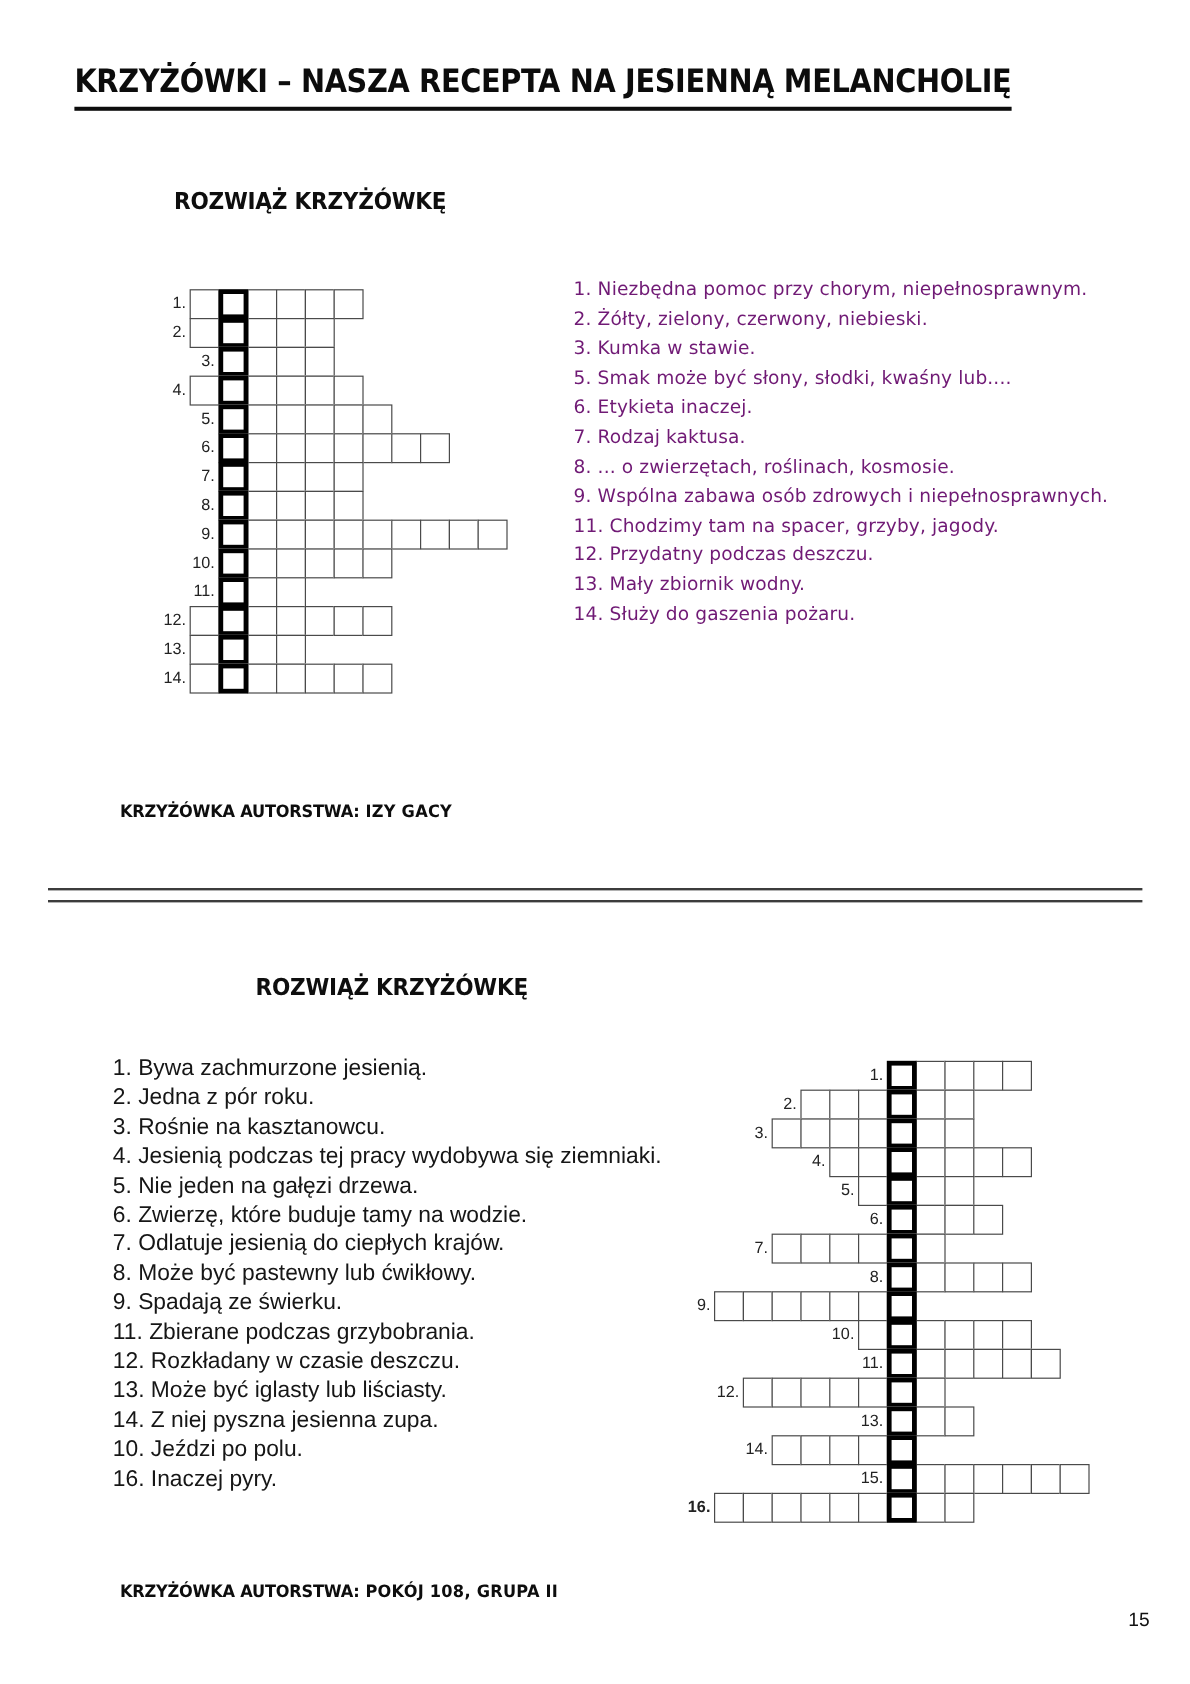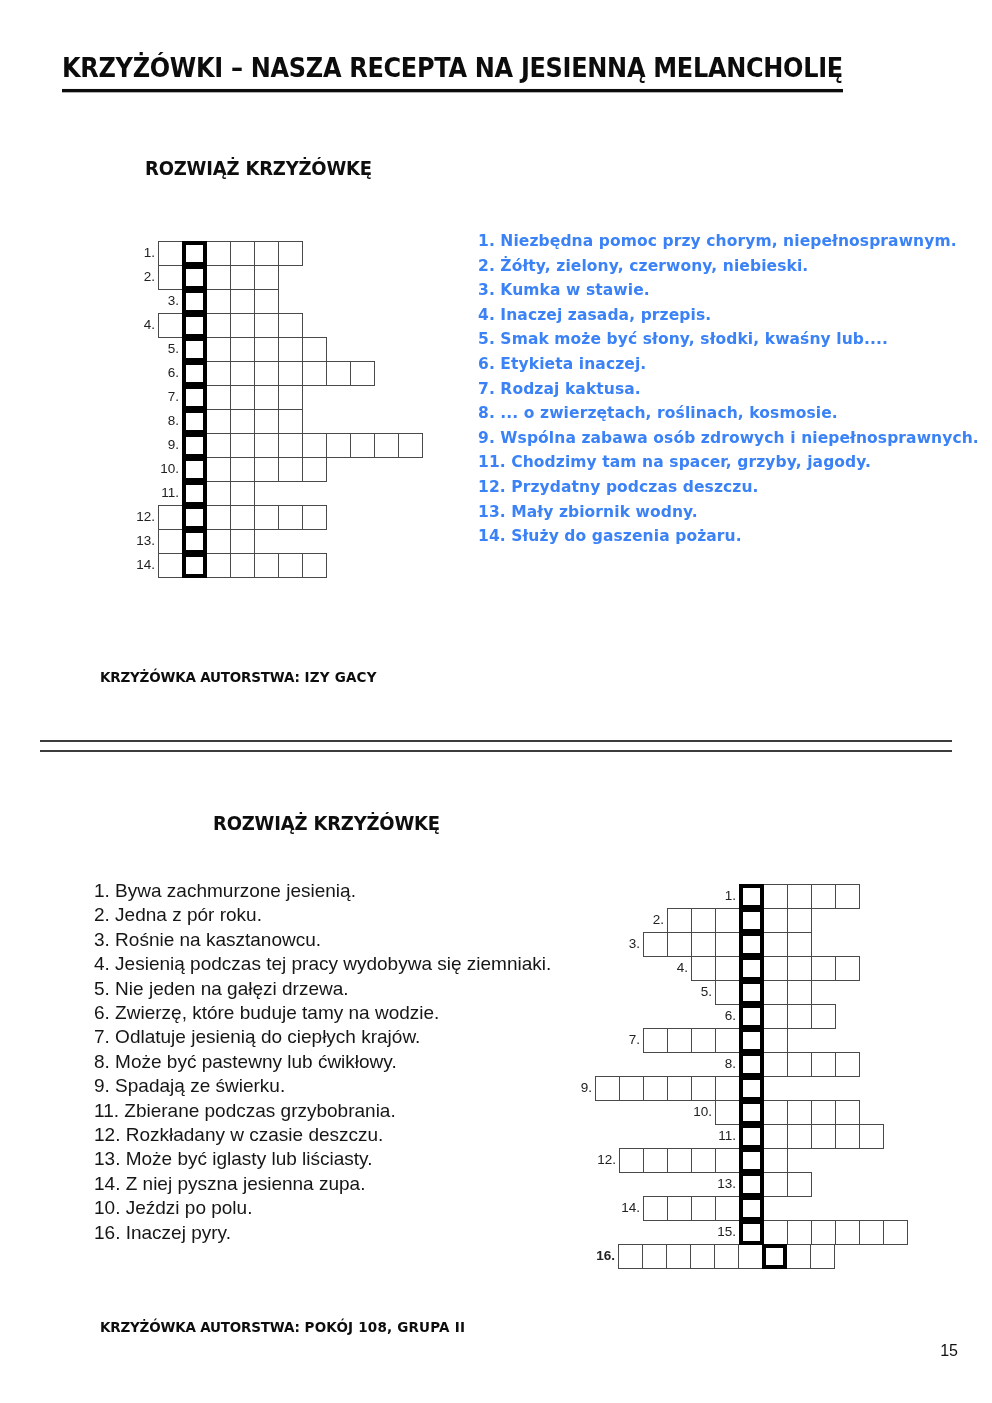--- a/index.html
+++ b/index.html
@@ -56,24 +56,23 @@
     position:absolute;right:100%;margin-right:3px;top:4px;
     font-family:"Liberation Sans", sans-serif;
     font-size:13.5px;color:#222222;white-space:nowrap;
   }
 
   
   .clues{position:absolute;}
   .clues-1{
     left:478px;top:229px;width:505px;
     font-family:"DejaVu Sans", sans-serif;
-    font-size:15.5px;color:#3b82f6;
+    font-size:15.5px;color:#701a75;
     line-height:24.6px;
     letter-spacing:0.1px;
-    font-weight:bold;
   }
   .clues-1 .clue{white-space:nowrap;}
   .clues-2{
     left:94px;top:879px;width:480px;
     font-family:"Liberation Sans", sans-serif;
     font-size:19px;color:#161616;
     line-height:24.4px;
   }
   .clues-2 .clue{
     text-align:justify;
@@ -238,21 +237,20 @@
         <span class="ccell"></span>
         <span class="ccell"></span>
         <span class="ccell"></span>
         <span class="ccell"></span>
       </div>
     </div>
   <div id="clues1" class="clues clues-1">
       <div class="clue">1. Niezbędna pomoc przy chorym, niepełnosprawnym.</div>
       <div class="clue">2. Żółty, zielony, czerwony, niebieski.</div>
       <div class="clue">3. Kumka w stawie.</div>
-      <div class="clue">4. Inaczej zasada, przepis.</div>
       <div class="clue">5. Smak może być słony, słodki, kwaśny lub....</div>
       <div class="clue">6. Etykieta inaczej.</div>
       <div class="clue">7. Rodzaj kaktusa.</div>
       <div class="clue">8. ... o zwierzętach, roślinach, kosmosie.</div>
       <div class="clue">9. Wspólna zabawa osób zdrowych i niepełnosprawnych.</div>
       <div class="clue">11. Chodzimy tam na spacer, grzyby, jagody.</div>
       <div class="clue">12. Przydatny podczas deszczu.</div>
       <div class="clue">13. Mały zbiornik wodny.</div>
       <div class="clue">14. Służy do gaszenia pożaru.</div>
     </div>
@@ -405,21 +403,21 @@
       <div class="crow" style="left: 739px; top: 1220px;">
         <span class="rlabel">15.</span>
         <span class="ccell boldcell"></span>
         <span class="ccell"></span>
         <span class="ccell"></span>
         <span class="ccell"></span>
         <span class="ccell"></span>
         <span class="ccell"></span>
         <span class="ccell"></span>
       </div>
-      <div class="crow" style="left: 618px; top: 1244px; font-weight: bold;">
+      <div class="crow" style="left: 595px; top: 1244px; font-weight: bold;">
         <span class="rlabel">16.</span>
         <span class="ccell"></span>
         <span class="ccell"></span>
         <span class="ccell"></span>
         <span class="ccell"></span>
         <span class="ccell"></span>
         <span class="ccell"></span>
         <span class="ccell boldcell"></span>
         <span class="ccell"></span>
         <span class="ccell"></span>

